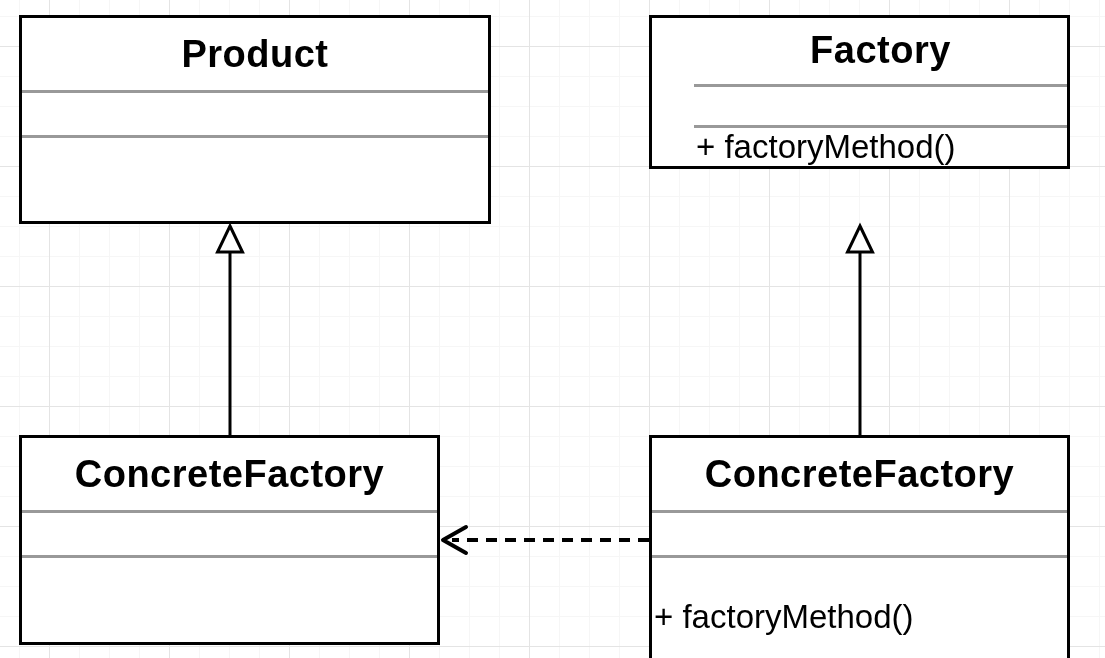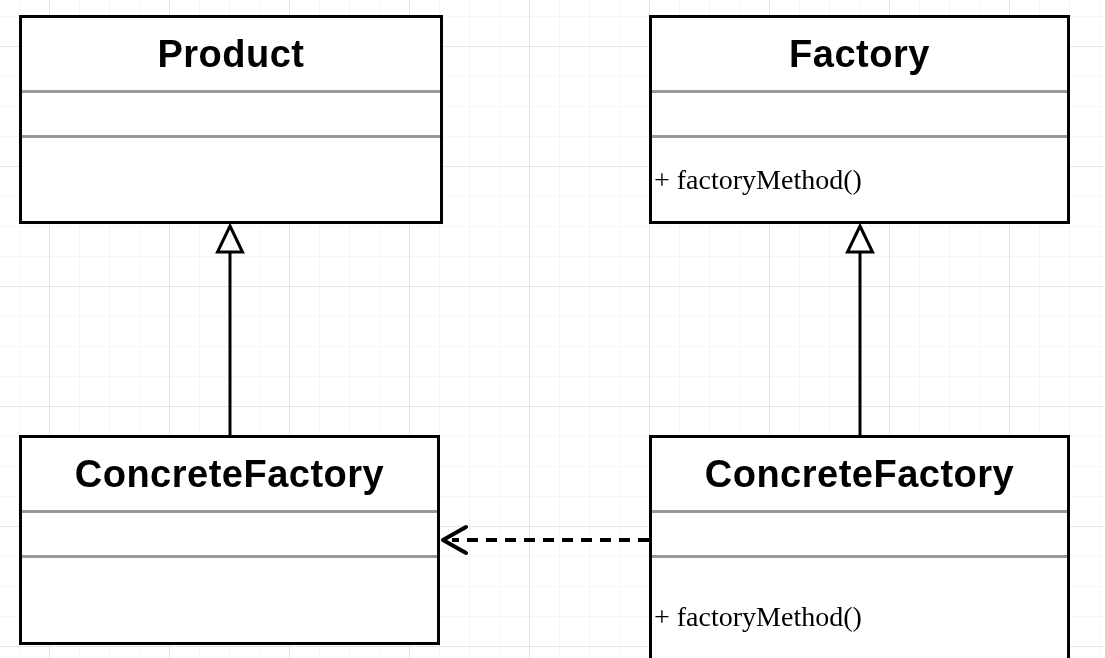--- a/index.html
+++ b/index.html
@@ -51,26 +51,25 @@
   .uml-attrs {
     box-sizing: border-box;
     height: 45px;
     border-bottom: 3px solid var(--divider);
   }
   .uml-methods {
     flex: 1;
     display: flex;
     align-items: center;
     padding-left: 2px;
-    font-size: 28px;
+    font-size: 33px;
     white-space: pre;
-    font-family: Liberation Serif, serif;
   }
-  .box-product         { left: 19px;  top: 15px;  width: 424px; height: 209px; }
-  .box-factory         { left: 649px; top: 15px;  width: 421px; height: 209px; }
+  .box-product         { left: 19px;  top: 15px;  width: 472px; height: 209px; }
+  .box-factory         { left: 649px; top: 15px;  width: 421px; height: 154px; padding-left: 42px; }
   .box-concreteproduct { left: 19px;  top: 435px; width: 421px; height: 210px; }
   .box-concretefactory { left: 649px; top: 435px; width: 421px; height: 244px; }
   .arrows-layer {
     position: absolute;
     left: 0; top: 0;
     width: 1105px; height: 658px;
     pointer-events: none;
   }
 </style>
 </head>

